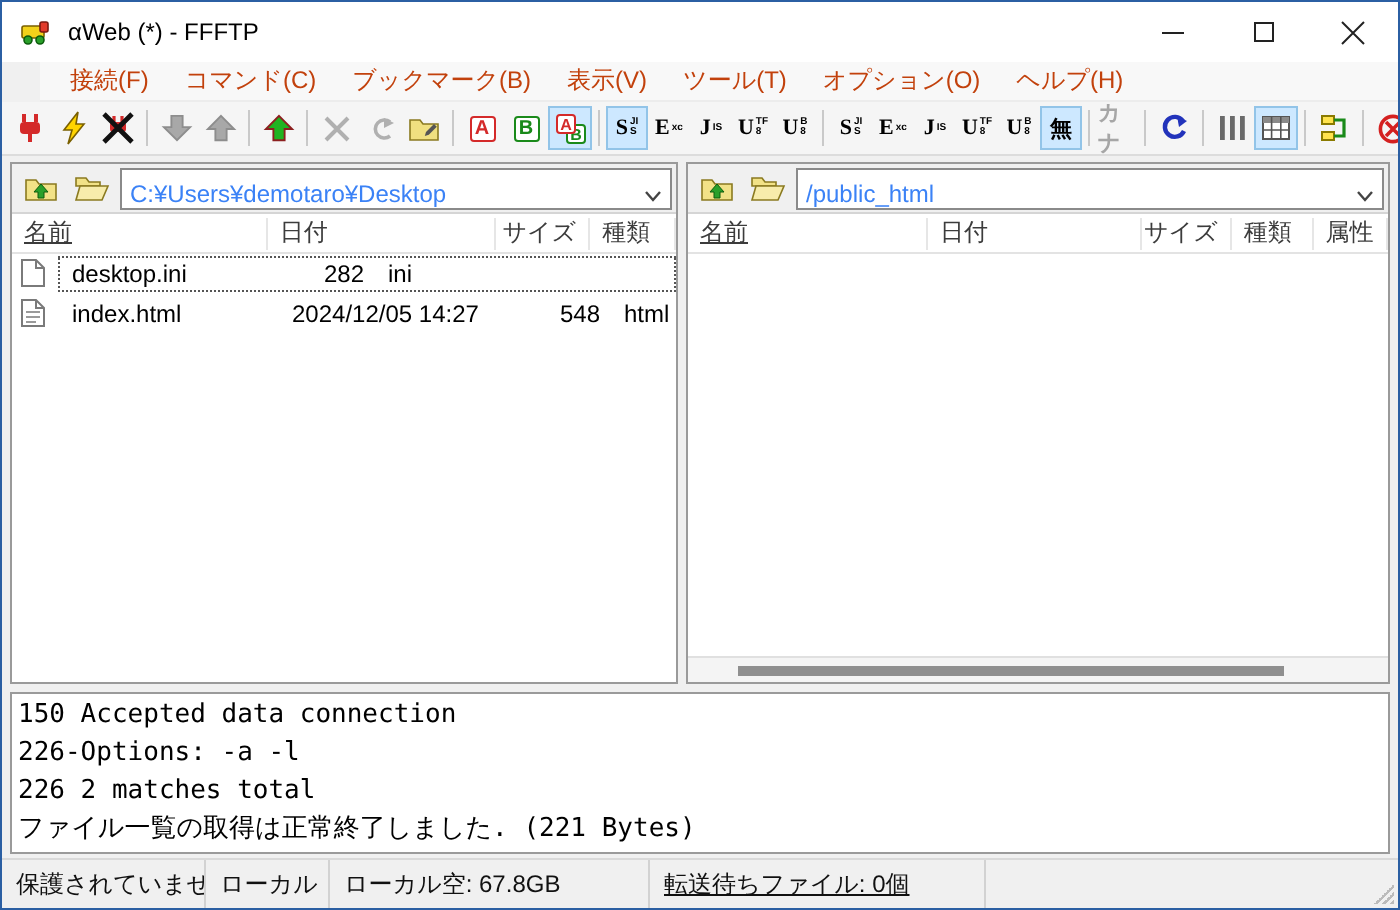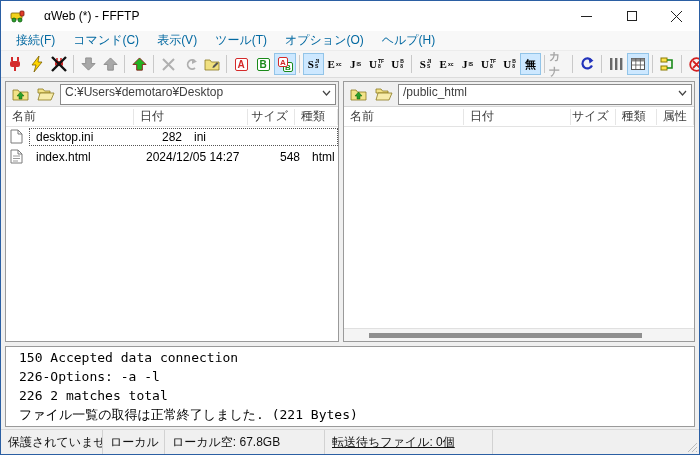--- a/index.html
+++ b/index.html
@@ -2,26 +2,26 @@
 <html><head>
 <meta charset="utf-8">
 <style>
   * { margin:0; padding:0; box-sizing:border-box; }
   html,body { width:700px; height:455px; font-family:"Liberation Sans","DejaVu Sans",sans-serif; }
   .window{ width:700px; height:455px; background:#f0f0f0; border:1px solid #2b5fa3; display:flex; flex-direction:column; overflow:hidden; }
 
   
   .titlebar{ height:30px; background:#ffffff; display:flex; align-items:center; flex:0 0 auto; }
   .titlebar .appicon{ width:16px; height:16px; margin:0 8px 0 9px; }
-  .titlebar .title{ font-size:12px; color:#000; flex:1;margin-left:10px; }
+  .titlebar .title{ font-size:12px; color:#000; flex:1; }
   .wctrl{ width:45px; height:30px; display:flex; align-items:center; justify-content:center; color:#222; font-size:13px; }
   .wctrl svg{ display:block; }
 
   
-  .menubar{ height:20px; background:#f8f8f8; display:flex; align-items:center; padding-left:6px; font-size:12px; color:#0369a1; border-bottom:1px solid #ececec; flex:0 0 auto;}
+  .menubar{ height:20px; background:#f8f8f8; display:flex; align-items:center; padding-left:6px; font-size:12px; color:#c2410c; border-bottom:1px solid #ececec; flex:0 0 auto;margin-left:19px;}
   .menuitem{ padding:2px 9px; }
 
   
   .toolbar{ height:27px; background:#f5f5f5; border-bottom:1px solid #dcdcdc; display:flex; align-items:center; padding-left:3px; flex:0 0 auto; }
   .tbtn{ width:22px; height:22px; display:flex; align-items:center; justify-content:center; border:1px solid transparent; position:relative; flex:0 0 auto;}
   .tbtn.active{ background:#cde8ff; border:1px solid #92c4e8; }
   .tsep{ width:1px; height:18px; background:#c9c9c9; margin:0 3px; flex:0 0 auto;}
   .kbtn{ width:21px; }
   .kmain{ font-weight:bold; font-size:11px; font-family:"Liberation Serif","DejaVu Serif",serif; color:#000; line-height:1;}
   .ksub{ display:flex; flex-direction:column; margin-left:1px; line-height:1; }
@@ -29,37 +29,37 @@
   .kdis .kmain,.kdis .ksub span, .tdis{ color:#a6a6a6 !important; }
   .abtn{ font-weight:bold; font-size:10px; border-radius:2px; width:13px; height:13px; display:flex; align-items:center; justify-content:center; background:#fff;}
 
   
   .main{ flex:0 0 auto; display:flex; padding:3px 4px 2px 4px; gap:4px; height:266px; background:#f0f0f0;}
   .pane{ background:#fff; border:1px solid #9a9a9a; display:flex; flex-direction:column; overflow:hidden;}
   .pane.local{ width:334px; }
   .pane.remote{ flex:1; }
   .pathrow{ height:25px; display:flex; align-items:center; background:#f0f0f0; padding:1px 2px; gap:2px; border-bottom:1px solid #d5d5d5;}
   .pbtn{ width:24px; height:21px; display:flex; align-items:center; justify-content:center; }
-  .combo{ flex:1; height:21px; background:#fff; border:1px solid #8a8a8a; display:flex; align-items:flex-start; font-size:12px; padding:0 4px; color:#404040; overflow:hidden; white-space:nowrap;}
+  .combo{ flex:1; height:21px; background:#fff; border:1px solid #8a8a8a; display:flex; align-items:flex-end; font-size:12px; padding:0 4px; color:#3b82f6; overflow:hidden; white-space:nowrap;}
   .combo .chev{ margin-left:auto; color:#444; }
   .lheader{ height:20px; display:flex; align-items:center; font-size:12px; color:#3c3c3c; background:#fff; border-bottom:1px solid #e3e3e3; flex:0 0 auto;}
   .hcol{ padding:0 6px; border-right:1px solid #e6e6e6; height:16px; display:flex; align-items:center; overflow:hidden; white-space:nowrap;}
-  .c-name{ width:132px; } .c-date{ width:118px; } .c-size{ width:48px; justify-content:flex-end;} .c-type{ width:44px; } .c-attr{ width:40px; }
+  .c-name{ width:132px;text-decoration:underline; } .c-date{ width:118px; } .c-size{ width:48px; justify-content:flex-end;} .c-type{ width:44px; } .c-attr{ width:40px; }
   .lbody{ flex:1; overflow:hidden; position:relative;}
   .frow{ height:20px; display:flex; align-items:center; font-size:12px; color:#000;}
   .frow .ficon{ width:16px; height:16px; margin:0 3px 0 4px; flex:0 0 auto;}
   .frow .rowrest{ flex:1; display:flex; align-items:center; height:18px; border:1px dotted transparent;}
   .frow.focused .rowrest{ border:1px dotted #555; }
   .fcell{ padding:0 6px; overflow:hidden; white-space:nowrap;}
   .f-name{ width:110px;} .f-date{ width:118px;} .f-size{ width:48px; text-align:right; justify-content:flex-end; display:flex;} .f-type{ width:40px;}
   .hscroll{ height:13px; background:#f4f4f4; border-top:1px solid #e0e0e0; display:flex; align-items:center; flex:0 0 auto;}
   .hthumb{ height:5px; background:#8f8f8f; width:78%; margin-left:7%; }
 
   
-  .log{ flex:1; margin:2px 4px; background:#fff; border:1px solid #9a9a9a; font-family:"DejaVu Sans Mono","Liberation Mono",monospace; font-size:13px; color:#000; padding:1px 13px; line-height:19px; overflow:hidden;}
+  .log{ flex:1; margin:2px 4px; background:#fff; border:1px solid #9a9a9a; font-family:"DejaVu Sans Mono","Liberation Mono",monospace; font-size:13px; color:#000; padding:1px 3px; line-height:19px; overflow:hidden;}
 
   
   .statusbar{ height:25px; background:#f0f0f0; border-top:1px solid #d9d9d9; display:flex; align-items:stretch; font-size:12px; color:#111; flex:0 0 auto;}
   .seg{ display:flex; align-items:center; padding:0 7px; border-right:1px solid #d2d2d2; overflow:hidden; white-space:nowrap;}
   .seg.s0{width:102px;} .seg.s1{width:62px;} .seg.s2{width:118px;} .seg.s3{width:160px;} .seg.s4{width:168px;text-decoration:underline;} .seg.s5{flex:1; border-right:none; position:relative;}
   .grip{ position:absolute; right:2px; bottom:2px; width:10px; height:10px; background:
     linear-gradient(135deg, transparent 50%, #bbb 50%, #bbb 58%, transparent 58%, transparent 70%, #bbb 70%, #bbb 78%, transparent 78%, transparent 90%, #bbb 90%);}
   svg{ overflow:visible; }
 </style>
 </head>
@@ -90,20 +90,21 @@
     <div class="wctrl">
       <svg width="11" height="11" viewBox="0 0 11 11">
           <path d="M0 0 L11 11 M11 0 L0 11" stroke="#222" stroke-width="1"></path>
         </svg>
     </div>
   </div>
 
   <div class="menubar">
     <span class="menuitem">接続(F)</span>
     <span class="menuitem">コマンド(C)</span>
+    <span class="menuitem">ブックマーク(B)</span>
     <span class="menuitem">表示(V)</span>
     <span class="menuitem">ツール(T)</span>
     <span class="menuitem">オプション(O)</span>
     <span class="menuitem">ヘルプ(H)</span>
   </div>
 
   <div class="toolbar">
     <div class="tbtn">
       <svg width="16" height="16" viewBox="0 0 16 16">
           <path d="M5 1v4 M11 1v4" stroke="#d42a2a" stroke-width="2"></path>

